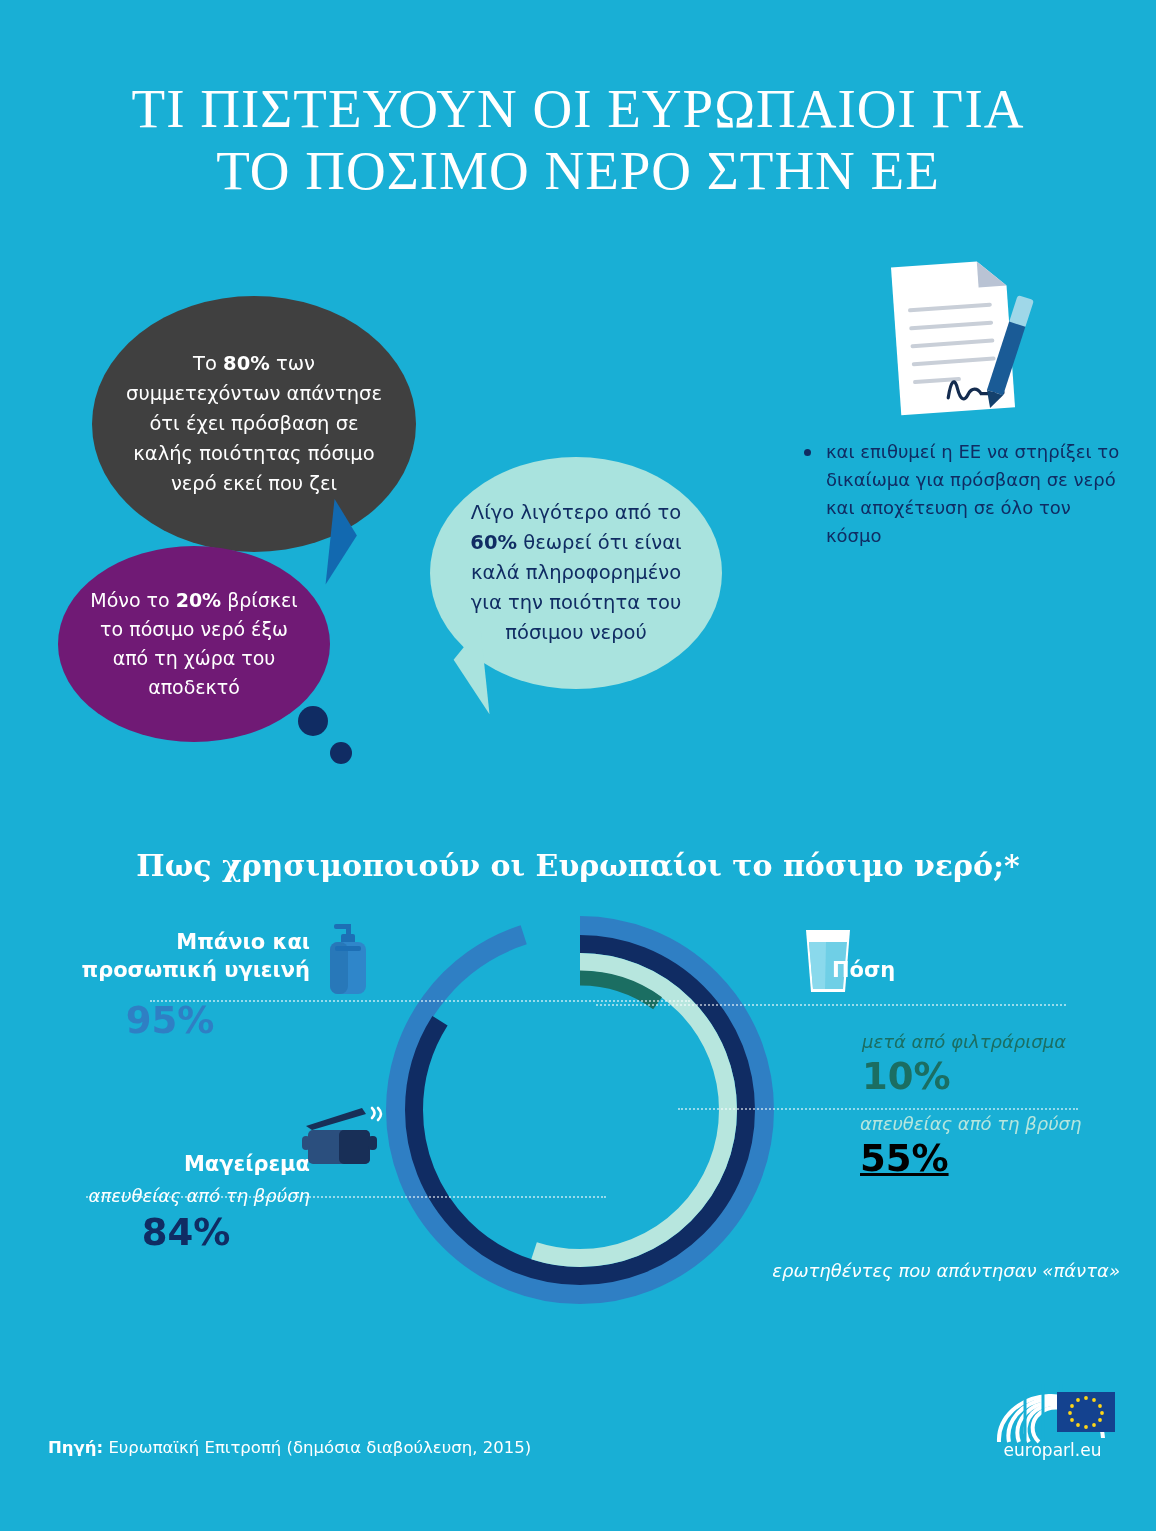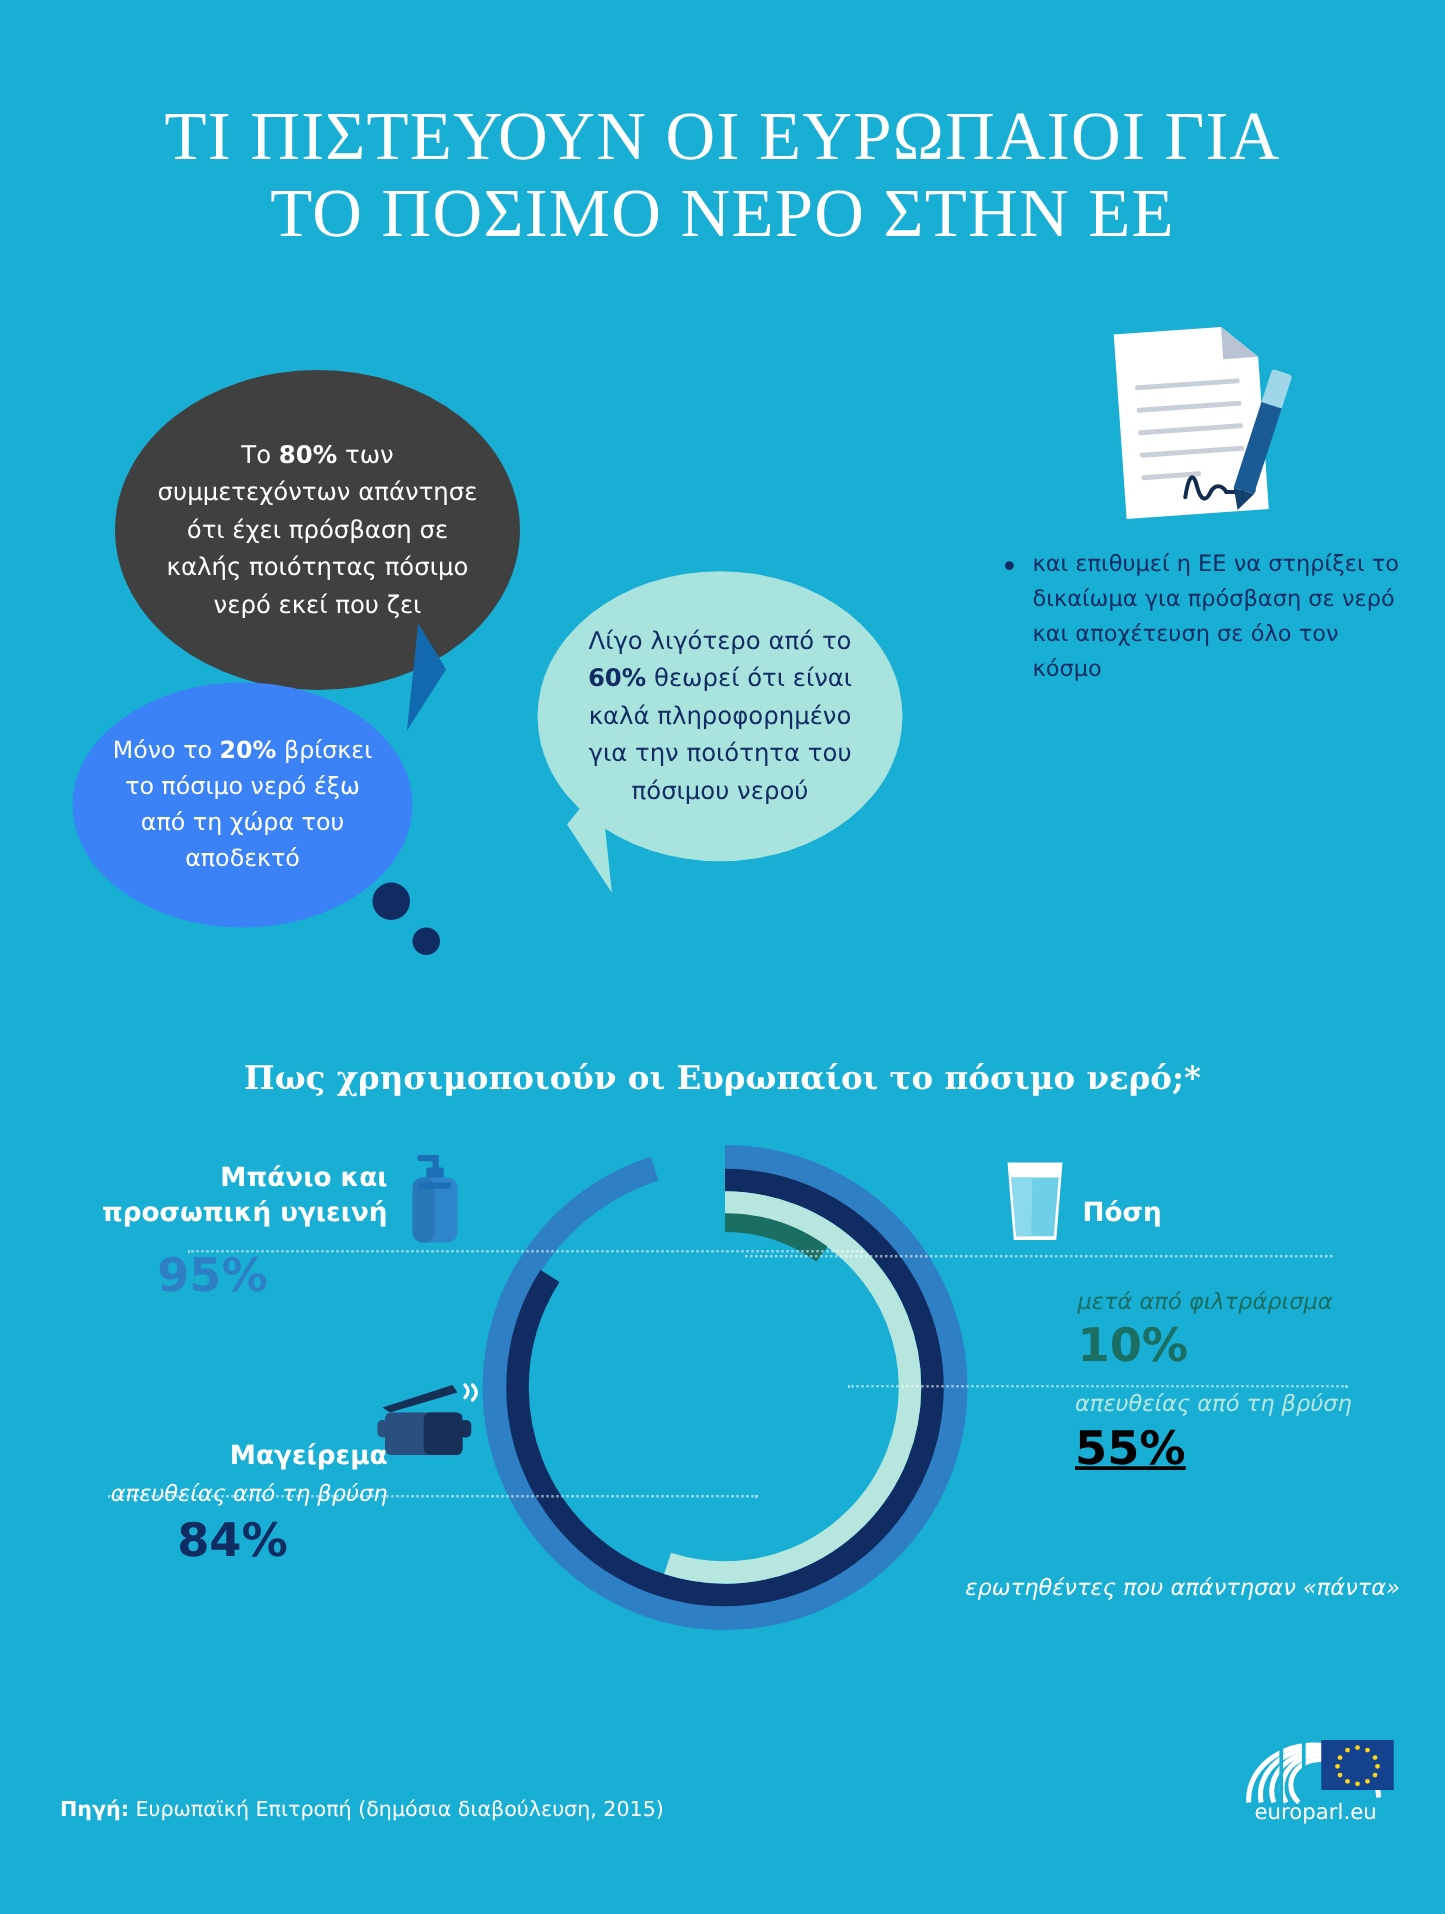--- a/index.html
+++ b/index.html
@@ -41,21 +41,21 @@
     position:absolute;left:330px;top:500px;width:0;height:0;z-index:2;
     border-left:26px solid #1269b0;
     border-top:34px solid transparent;
     border-bottom:52px solid transparent;
     transform:rotate(6deg);
   }
 
   
   #b20{
     left:58px;top:546px;width:272px;height:196px;
-    background:#3b82f6;border-radius:50%/50%;
+    background:#701a75;border-radius:50%/50%;
   }
   #b20 .txt{color:#ffffff;font-size:19px;line-height:29px;padding:0 22px;}
   .dot{position:absolute;background:#102c63;border-radius:50%;}
   #d1{left:298px;top:706px;width:30px;height:30px;}
   #d2{left:330px;top:742px;width:22px;height:22px;}
 
   
   #b60{
     left:430px;top:457px;width:292px;height:232px;
     background:#a9e3de;border-radius:50%/50%;
@@ -86,21 +86,21 @@
   #r2w li:before{
     content:"";position:absolute;left:4px;top:11px;
     width:7px;height:7px;border-radius:50%;background:#102c63;
   }
   #r2w li b{color:#ffffff;font-weight:bold;}
 
   
   #chartHead{
     position:absolute;top:848px;left:0;width:1156px;text-align:center;
     color:#ffffff;font-family:"DejaVu Serif", serif;font-weight:bold;
-    font-size:26px;
+    font-size:30px;
   }
 
   #donut{position:absolute;left:378px;top:908px;width:404px;height:404px;}
 
   
   .dots{position:absolute;height:0;border-top:2px dotted rgba(255,255,255,0.55);}
 
   
   .lbl{position:absolute;}
   .lbl .name{
@@ -114,21 +114,21 @@
   #iconSoap{position:absolute;left:320px;top:922px;width:54px;height:74px;}
   #dotsBath{left:150px;top:1000px;width:540px;}
 
   #lblCook{left:74px;top:1150px;width:236px;text-align:right;}
   #lblCook .sub{color:#ffffff;margin-top:6px;}
   #lblCook .pct{color:#102c63;text-align:center;padding-right:12px;margin-top:2px;}
   #iconPot{position:absolute;left:300px;top:1104px;width:84px;height:66px;}
   #dotsCook{left:86px;top:1196px;width:520px;}
 
   #iconGlass{position:absolute;left:802px;top:928px;width:52px;height:66px;}
-  #lblDrink{left:866px;top:956px;width:260px;}
+  #lblDrink{left:832px;top:956px;width:260px;}
   #lblFilter{left:862px;top:1030px;width:270px;}
   #lblFilter .sub{color:#1b6e62;}
   #lblFilter .pct{color:#1b6e62;}
   #dotsDrink{left:596px;top:1004px;width:470px;}
 
   #lblTap{left:860px;top:1112px;width:270px;}
   #lblTap .sub{color:#b7e6de;}
   #lblTap .pct{color:#000000;text-decoration:underline;}
   #dotsTap{left:678px;top:1108px;width:400px;}
 

